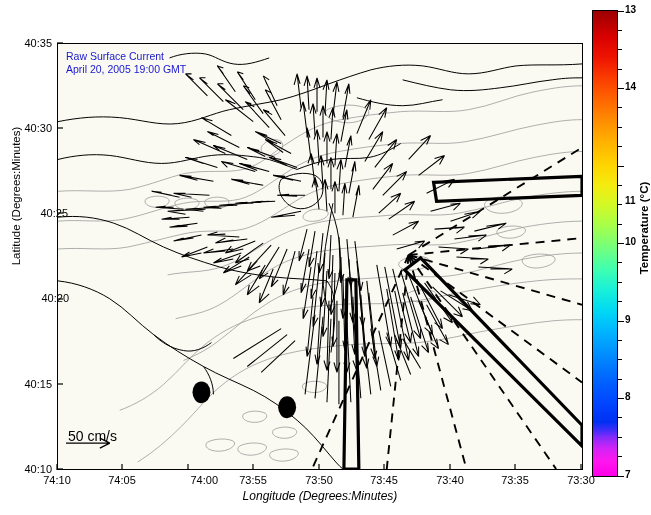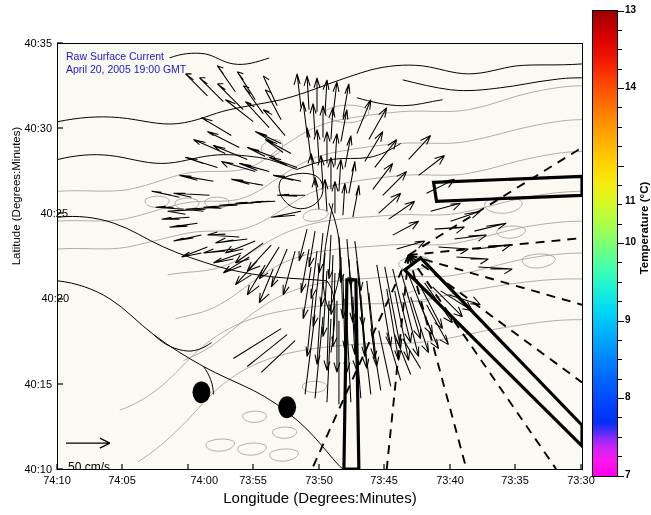--- a/index.html
+++ b/index.html
@@ -43,24 +43,23 @@
     line-height:13px;
     z-index:5;
   }
   #annot1{left:8px;top:6px;}
   #annot2{left:8px;top:19px;}
 
   .scalelabel{
     position:absolute;
     left:10px;top:384px;
     color:#000;
-    font-size:12px;
+    font-size:14px;
     z-index:5;
     white-space:nowrap;
-    margin-top:32px;
   }
 
   
   .ytlabel{
     position:absolute;
     width:52px;
     text-align:right;
     font-size:11px;
     color:#000;
     white-space:nowrap;
@@ -82,23 +81,24 @@
     color:#000;
     transform:rotate(-90deg);
     transform-origin:center center;
     white-space:nowrap;
   }
   .xlabel{
     position:absolute;
     left:57px;top:489px;
     width:526px;
     text-align:center;
-    font-size:15px;
-    color:#000;
-    white-space:nowrap;
+    font-size:12px;
+    color:#000;
+    white-space:nowrap;
+    font-style:italic;
   }
 
   
   #cbar{
     position:absolute;
     left:592px;top:10px;
     width:26px;height:467px;
     border:1.2px solid #000;
     box-sizing:border-box;
     background:linear-gradient(to top,

